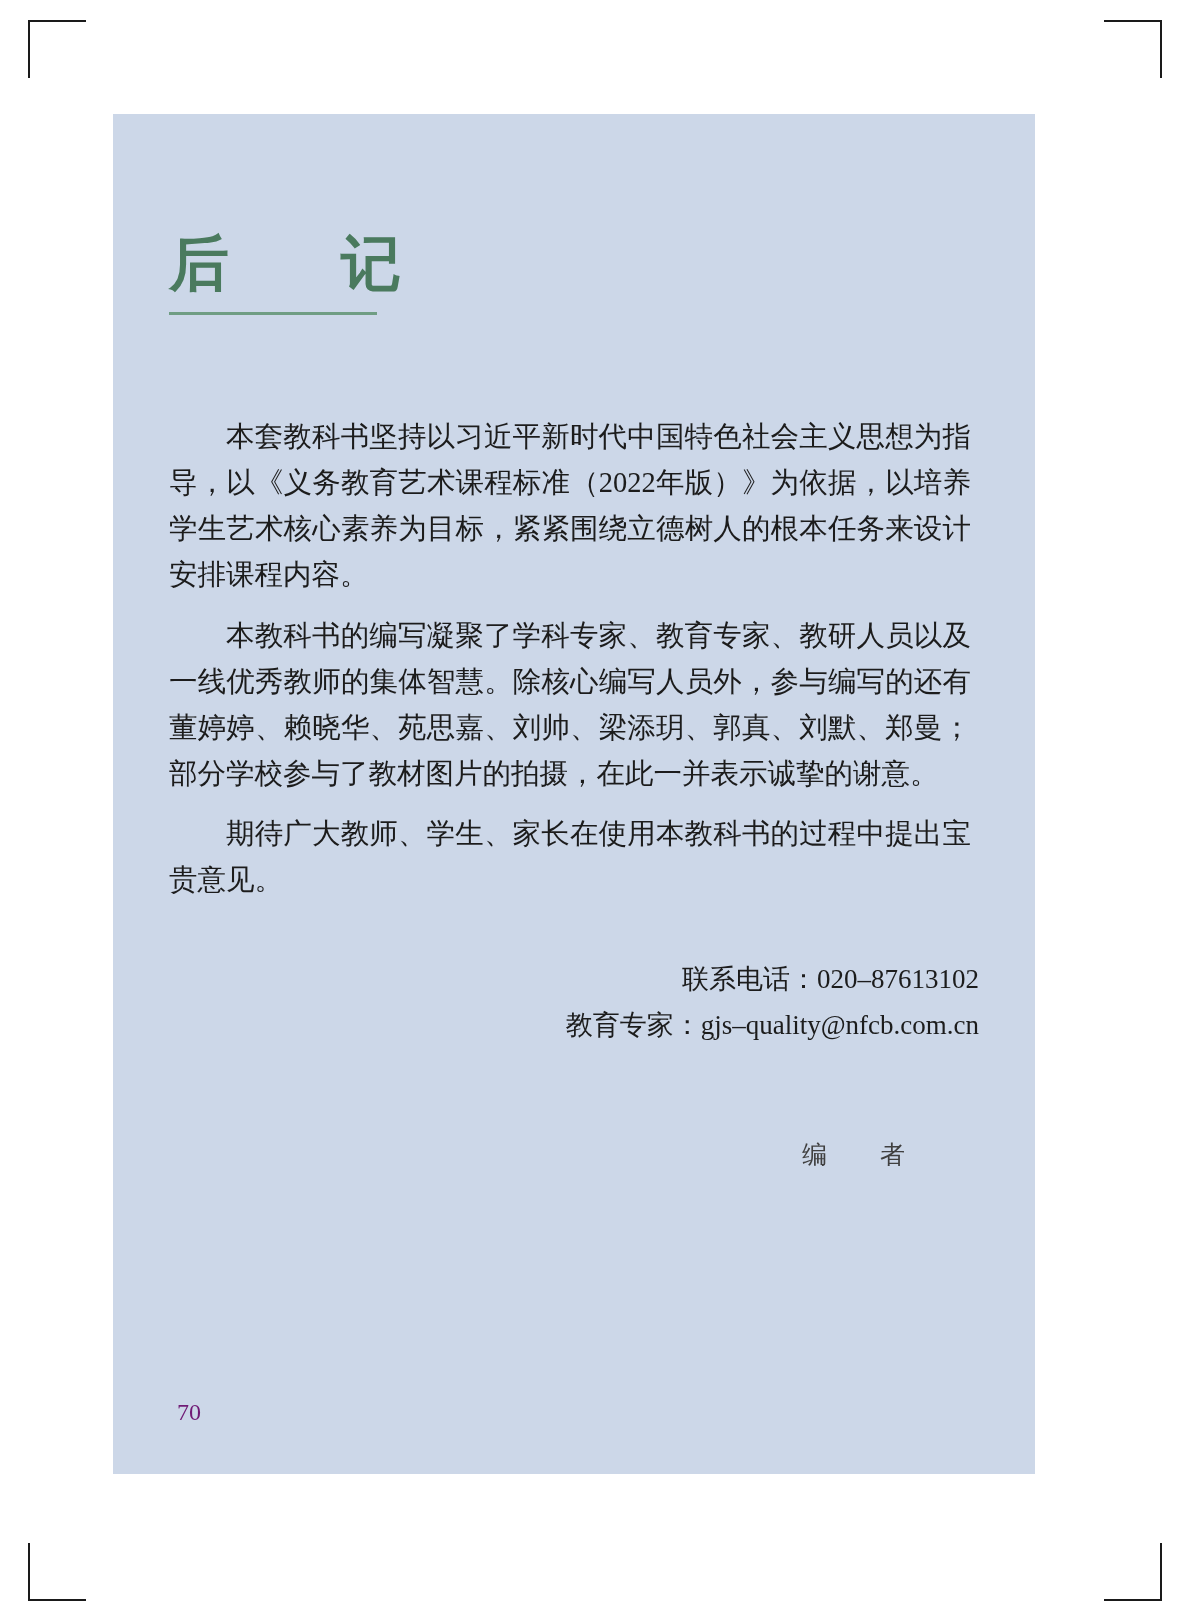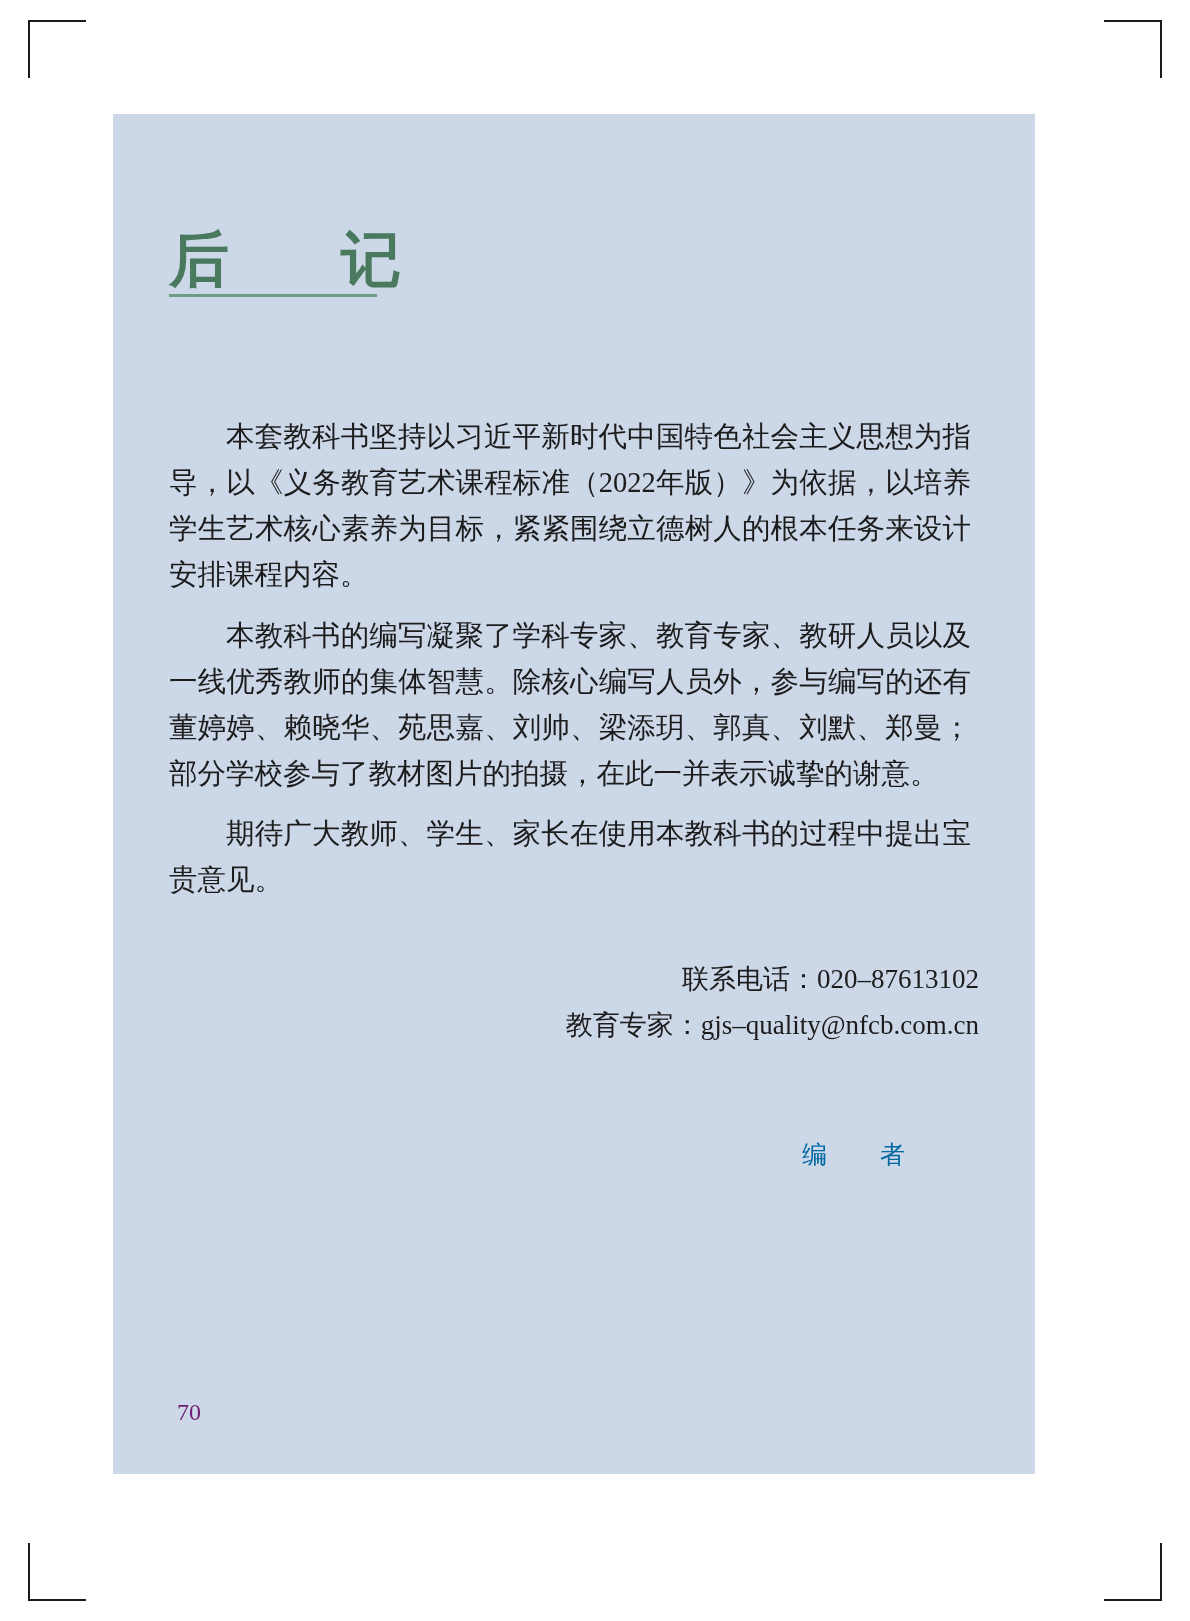--- a/index.html
+++ b/index.html
@@ -40,26 +40,27 @@
   }
 
   
   .heading-wrap {
     position: absolute;
     left: 56px;
     top: 120px;
     width: 260px;
   }
   .heading {
-    font-family: Liberation Mono, monospace;
+    font-family: Liberation Serif, serif;
     font-size: 60px;
     font-weight: 700;
     color: #4a7a5e;
     letter-spacing: 26px;
     line-height: 1;
+    padding-bottom: 18px;
     white-space: nowrap;
   }
   .heading-rule {
     height: 3px;
     background: #6f9d83;
     width: 208px;
   }
 
   
   .body-text {
@@ -86,21 +87,21 @@
     font-size: 27px;
     line-height: 1.72;
     color: #1c1c1c;
   }
   .signature {
     margin-top: 90px;
     text-align: right;
     padding-right: 60px;
     font-size: 25px;
     letter-spacing: 14px;
-    color: #0369a1;
+    color: #404040;
   }
 
   
   .page-number {
     position: absolute;
     left: 64px;
     bottom: 48px;
     font-size: 24px;
     color: #701a75;
     font-family: "Liberation Serif", serif;

